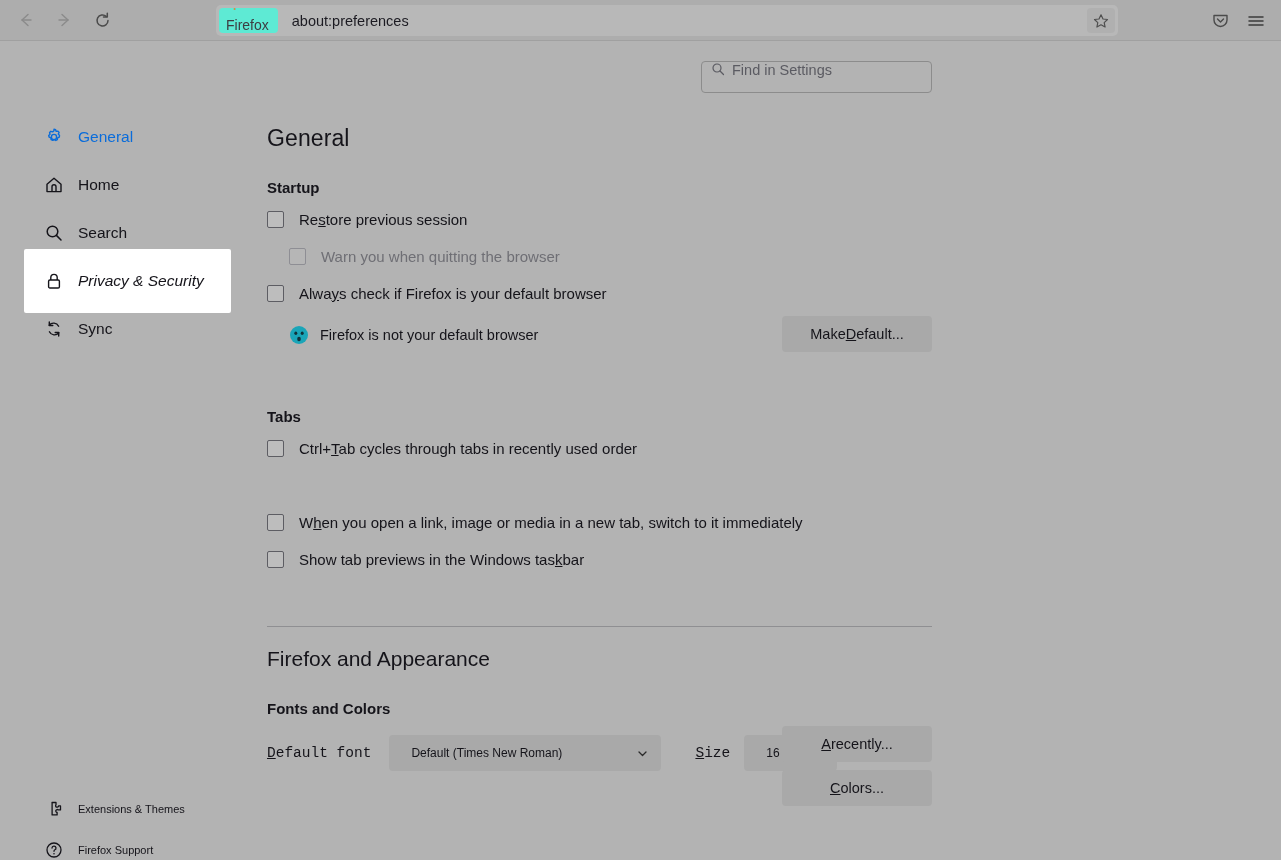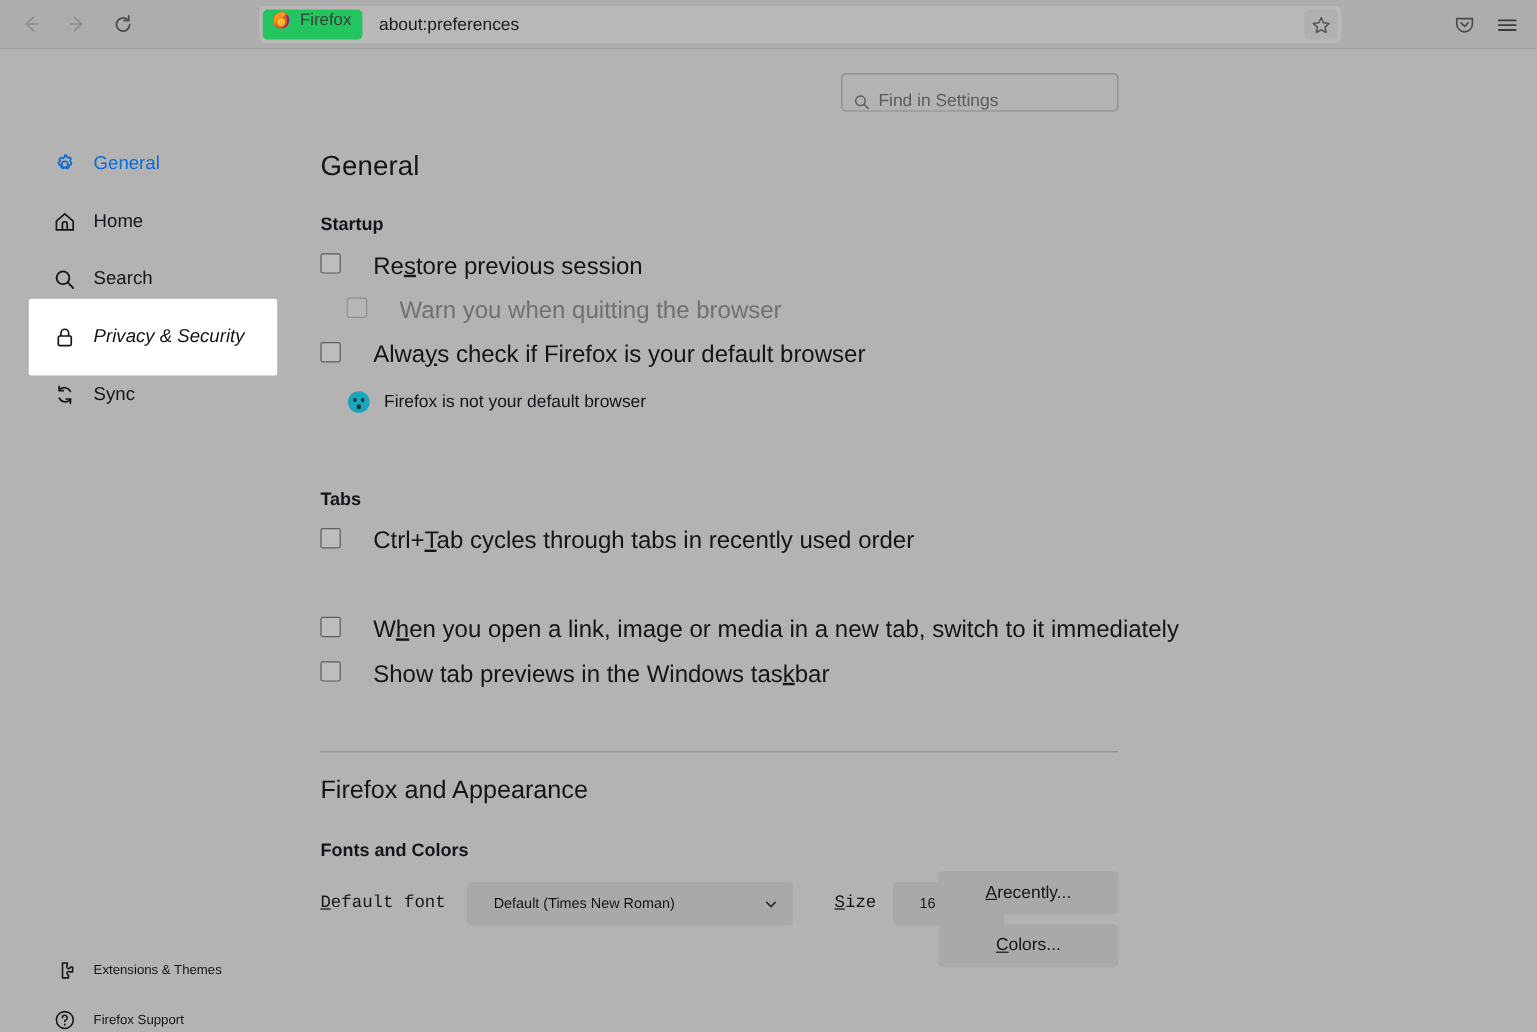--- a/index.html
+++ b/index.html
@@ -48,22 +48,23 @@
     align-items: center;
     box-sizing: border-box;
   }
   .identity-chip {
     display: flex;
     align-items: flex-start;
     gap: 7px;
     height: 25px;
     margin-left: 3px;
     padding: 0 9px 0 7px;
-    background: #22c55e;
+    background: #5eead4;
     border-radius: 4px;
+    flex-direction: column;
   }
   .identity-label {
     font-size: 14px;
     color: #3d3d42;
     white-space: nowrap;
   }
   .ff-logo {
     width: 17px; height: 17px;
     display: block;
   }
@@ -95,21 +96,21 @@
   
   .find-settings {
     position: absolute;
     left: 701px; top: 61px;
     width: 231px; height: 32px;
     box-sizing: border-box;
     background: transparent;
     border: 1px solid #8c8c8c;
     border-radius: 4px;
     display: flex;
-    align-items: flex-end;
+    align-items: flex-start;
     padding: 0 9px;
     gap: 7px;
   }
   .find-settings .ph {
     font-size: 14.5px;
     color: #5b5b62;
   }
 
   
   .sidebar {
@@ -197,22 +198,22 @@
     width: 665px;
     height: 1px;
     background: #8f8f92;
   }
 
   .check-row {
     position: absolute;
     left: 0;
     display: flex;
     align-items: flex-start;
-    gap: 27px;
-    font-size: 20px;
+    gap: 15px;
+    font-size: 15px;
     color: #15141a;
     white-space: nowrap;
   }
   .cbox {
     width: 17px; height: 17px;
     box-sizing: border-box;
     border: 1px solid #5d5d63;
     border-radius: 2px;
     background: #bdbdbd;
     flex: none;
@@ -458,20 +459,25 @@
   <div class="default-row" style="top:284px">
     <svg width="20" height="20" viewBox="0 0 20 20">
       <circle cx="10" cy="10" r="9" fill="#1aa5b8"></circle>
       <ellipse cx="6.8" cy="8.3" rx="1.5" ry="1.7" fill="#10323a"></ellipse>
       <ellipse cx="13.2" cy="8.3" rx="1.5" ry="1.7" fill="#10323a"></ellipse>
       <ellipse cx="10" cy="14" rx="1.8" ry="2.2" fill="#10323a"></ellipse>
     </svg>
     <span>Firefox is not your default browser</span>
   </div>
 
+  <button class="btn" style="left:515px;top:275px;width:150px;height:36px">
+      <span>Make </span>
+      <span class="ak">D</span>
+      <span>efault...</span>
+    </button>
 
   <div class="section-head" style="top:367px">Tabs</div>
 
   <div class="check-row" style="top:399px">
     <span class="cbox"></span>
     <span><span>Ctrl+</span><span class="ak">T</span><span>ab cycles through tabs in recently used order</span></span>
   </div>
 
 
   <div class="check-row" style="top:473px">

